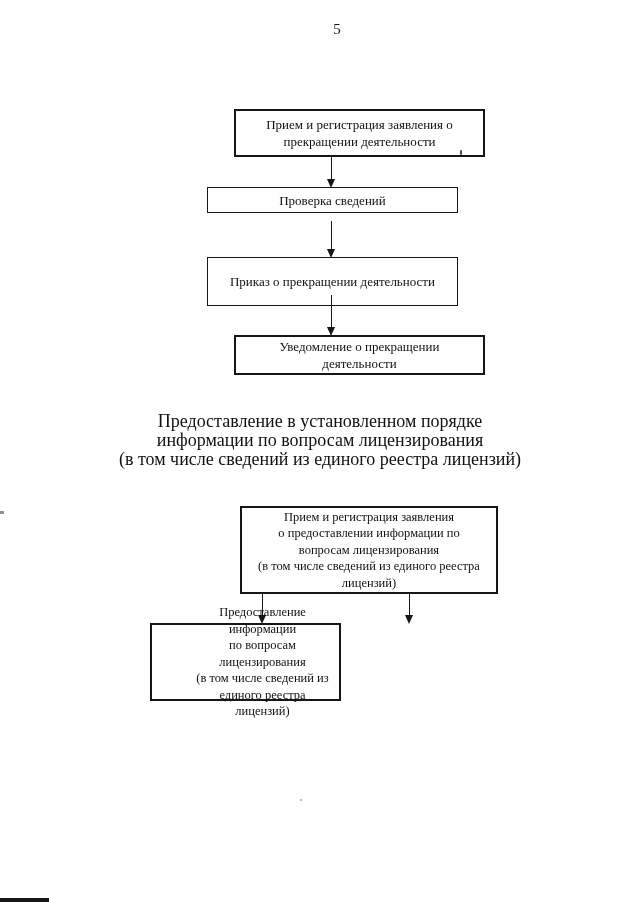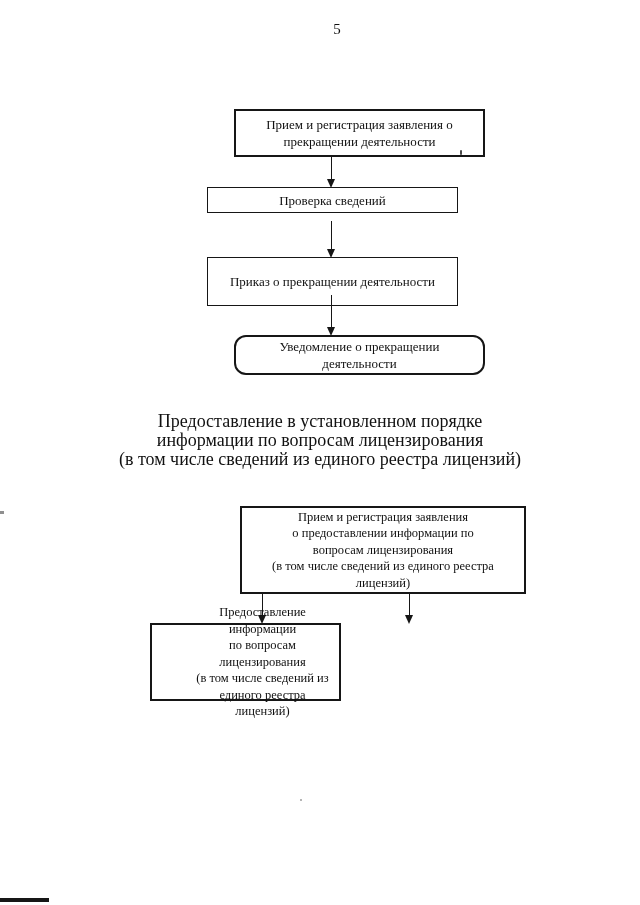--- a/index.html
+++ b/index.html
@@ -66,23 +66,23 @@
     padding-top: 7px;
   }
   .small-text {
     font-size: 12.5px;
     line-height: 16.5px;
   }
   
   .b1 { left: 207px; top: 109px; width: 251px; height: 48px; }
   .b2 { left: 207px; top: 187px; width: 251px; height: 26px; }
   .b3 { left: 207px; top: 257px; width: 251px; height: 49px; }
-  .b4 { left: 207px; top: 335px; width: 251px; height: 40px; border-radius: 12px; }
+  .b4 { left: 207px; top: 335px; width: 251px; height: 40px; }
   
-  .b5 { left: 213px; top: 506px; width: 286px; height: 88px; }
+  .b5 { left: 213px; top: 506px; width: 258px; height: 88px; }
   .b6 { left: 123px; top: 623px; width: 191px; height: 78px; padding-left: 40px; }
   .b7 { left: 328px; top: 623px; width: 187px; height: 77px; }
   
   .arrow {
     position: absolute;
     width: 9px;
   }
   .arrow .shaft {
     position: absolute;
     left: 4px;

